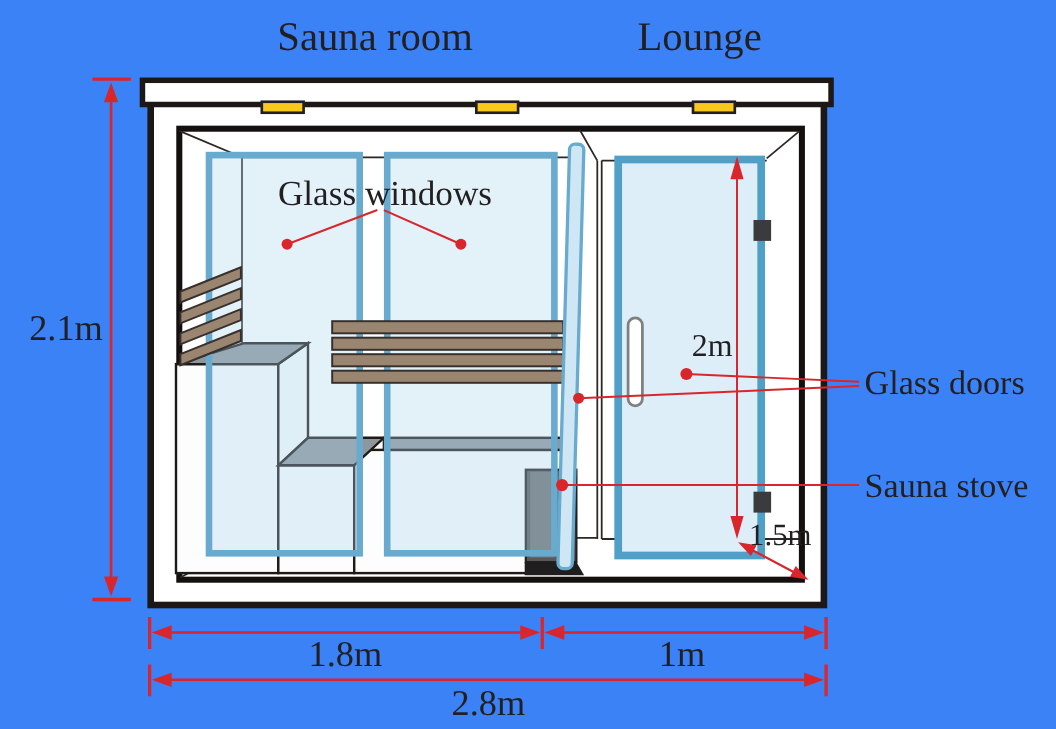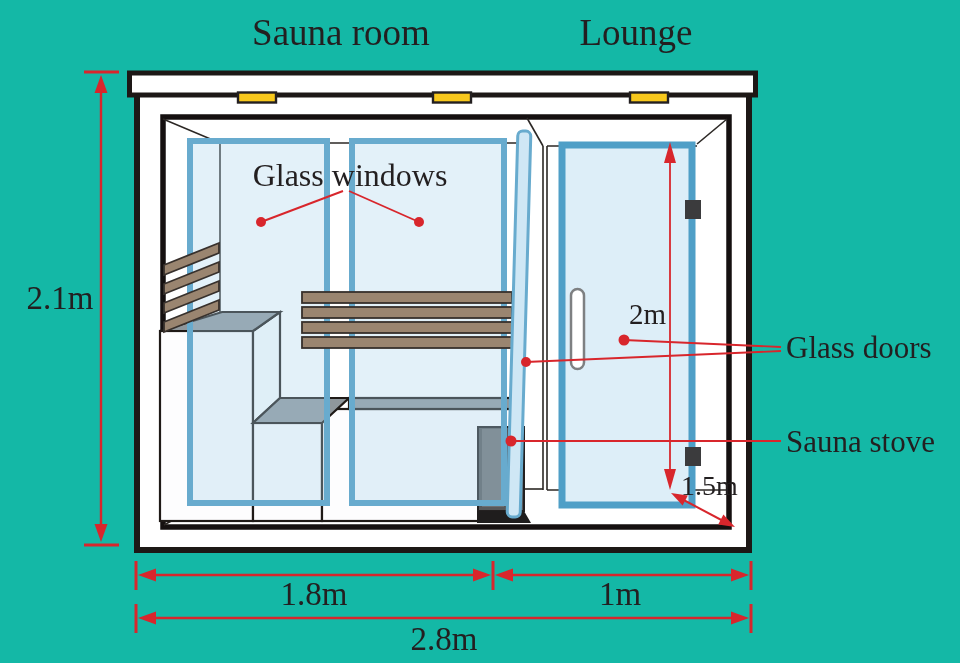--- a/index.html
+++ b/index.html
@@ -1,16 +1,16 @@
 <!DOCTYPE html>
 <html><head>
 <meta charset="utf-8">
 <style>
   html,body{margin:0;padding:0;background:#ffffff;}
-  .stage{position:relative;width:960px;height:663px;background:#14b8a6;overflow:hidden;}
+  .stage{position:relative;width:960px;height:663px;background:#3b82f6;overflow:hidden;}
   svg{display:block;}
   .t{font-family:"Liberation Serif","DejaVu Serif",serif;fill:#231f20;}
   .t-room{font-size:37px;}
   .t-callout{font-size:31px;}
   .t-dim{font-size:33px;}
   .t-dim-sm{font-size:28px;}
 </style>
 </head>
 <body>
 

